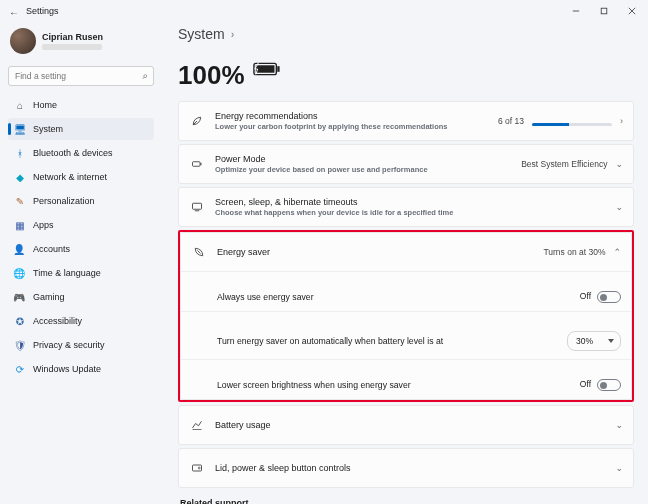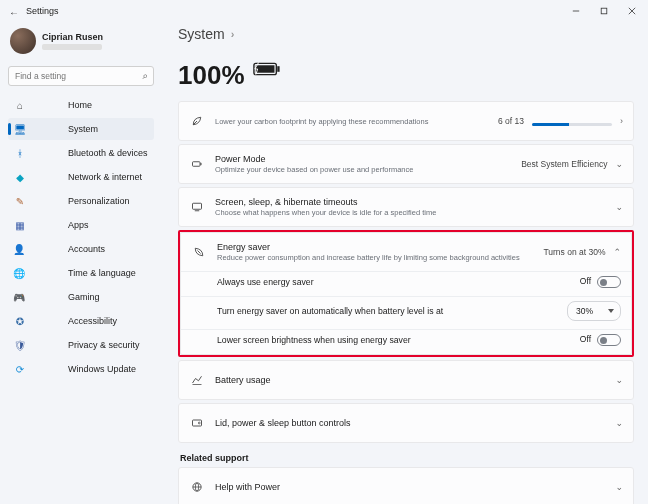--- a/index.html
+++ b/index.html
@@ -21,50 +21,50 @@
 .profile-sub { width: 60px; height: 6px; background: #e0e0e0; border-radius: 2px; margin-top: 2px; }
 
 .search { position: relative; margin: 2px 0 6px 0; }
 .search input { width: 100%; height: 20px; border: 1px solid #d0d0d0; border-radius: 3px; background: #fcfcfd; padding: 0 20px 0 6px; font-size: 8.5px; color: #555; }
 .search .sicon { position: absolute; right: 6px; top: 4px; color: #555; font-size: 10px; }
 
 .navitem { display: flex; align-items: center; gap: 7px; height: 22px; padding: 0 6px; border-radius: 3px; color: #222; position: relative; }
 .navitem.sel { background: #e9edf3; }
 .navitem.sel::before { content: ""; position: absolute; left: 0; top: 5px; bottom: 5px; width: 2.5px; background: #0067c0; border-radius: 2px; }
 .navitem .nicon { width: 12px; display: flex; justify-content: center; font-size: 10px; }
-.navitem span.lbl { font-size: 9px; margin-left: 35px; }
+.navitem span.lbl { font-size: 9px; }
 
 .main { flex: 1; padding: 4px 14px 0 16px; overflow-y: auto; }
 .main::-webkit-scrollbar { width: 6px; }
 .main::-webkit-scrollbar-thumb { background: #c8ccd2; border-radius: 3px; }
 
 .breadcrumb { display: flex; align-items: center; gap: 6px; font-size: 14px; font-weight: 600; margin-bottom: 6px; }
 .breadcrumb .bc1 { color: #444; font-weight: 500; }
 .breadcrumb .sep { color: #999; font-size: 11px; }
 
 .batrow { display: flex; align-items: center; gap: 8px; margin-bottom: 10px; }
 .batpct { font-size: 26px; font-weight: 600; margin-top: 12px; }
 .baticon svg { width: 28px; height: 18px; }
 
 .card { background: #fcfcfd; border: 1px solid #e8e8ea; border-radius: 3px; margin-bottom: 3px; }
 .cardrow { display: flex; align-items: center; padding: 7px 10px; gap: 10px; min-height: 38px; }
 .cicon { width: 16px; display: flex; justify-content: center; color: #444; }
 .cicon svg { width: 12px; height: 12px; }
 .ctext { flex: 1; }
 .ctitle { font-size: 9px; color: #1a1a1a; }
-.csub { font-size: 7.5px; color: #6a6f77; margin-top: 1px; line-height: 1.25; }
+.csub { font-size: 7.5px; color: #6a6f77; margin-top: 1px; line-height: 1.25; font-weight: bold; }
 .cright { display: flex; align-items: flex-end; gap: 8px; color: #444; font-size: 8.5px; }
 .chev { color: #666; font-size: 9px; }
 .progbar { width: 80px; height: 3px; background: #dcdfe5; border-radius: 2px; overflow: hidden; }
 .progbar > div { height: 100%; background: #0067c0; width: 46%; }
 
 .redbox { border: 2px solid #e4002b; border-radius: 2px; padding: 0; margin-bottom: 3px; }
 .redbox .card { border: 1px solid #e8e8ea; border-radius: 2px; margin: 0; }
 
-.subrow { display: flex; align-items: center; padding: 4px 10px 8px 36px; border-top: 1px solid #eceef1; gap: 10px; }
+.subrow { display: flex; align-items: center; padding: 19px 10px 8px 36px; border-top: 1px solid #eceef1; gap: 10px; }
 .subrow .stitle { flex: 1; font-size: 8.7px; color: #1a1a1a; }
 
 .toggle { display: flex; gap: 6px; }
 .toggle .tlbl { font-size: 8.5px; }
 .switch { width: 24px; height: 12px; border: 1px solid #7a7f87; border-radius: 7px; position: relative; background: #fcfcfd; }
 .switch::after { content: ""; position: absolute; width: 7px; height: 7px; background: #7a7f87; border-radius: 50%; top: 1.5px; left: 2px; }
 
 .dd { border: 1px solid #d4d6da; border-radius: 8px; padding: 4px 18px 4px 8px; font-size: 8.5px; position: relative; background: #fcfcfd; min-width: 54px; }
 .dd::after { content: ""; position: absolute; right: 6px; top: 7px; width: 0; height: 0; border-left: 3px solid transparent; border-right: 3px solid transparent; border-top: 4px solid #555; }
 
@@ -192,20 +192,21 @@
     </div>
 
     <div class="card">
       <div class="cardrow">
         <div class="cicon">
             <svg viewBox="0 0 16 16">
               <path d="M3 13 Q3 4 13 3 Q12 12 3 13 M3 13 L8 8" fill="none" stroke="#444" stroke-width="1.2"></path>
             </svg>
           </div>
         <div class="ctext">
+          <div class="ctitle">Energy recommendations</div>
           <div class="csub">Lower your carbon footprint by applying these recommendations</div>
         </div>
         <div class="cright">
           <span>6 of 13</span>
           <div class="progbar">
               <div></div>
             </div>
           <span class="chev">›</span>
         </div>
       </div>
@@ -251,21 +252,20 @@
     <div class="redbox">
       <div class="card">
         <div class="cardrow">
           <div class="cicon">
               <svg viewBox="0 0 16 16">
                 <path d="M3 3 Q3 12 13 13 Q13 4 3 3 M6 6 L10 10" fill="none" stroke="#444" stroke-width="1.2"></path>
               </svg>
             </div>
           <div class="ctext">
             <div class="ctitle">Energy saver</div>
-            <div class="csub">Reduce power consumption and increase battery life by limiting some background activities</div>
           </div>
           <div class="cright">
             <span>Turns on at 30%</span>
             <span class="chev">⌃</span>
           </div>
         </div>
         <div class="subrow">
           <div class="stitle">Always use energy saver</div>
           <div class="toggle">
             <span class="tlbl">Off</span>

